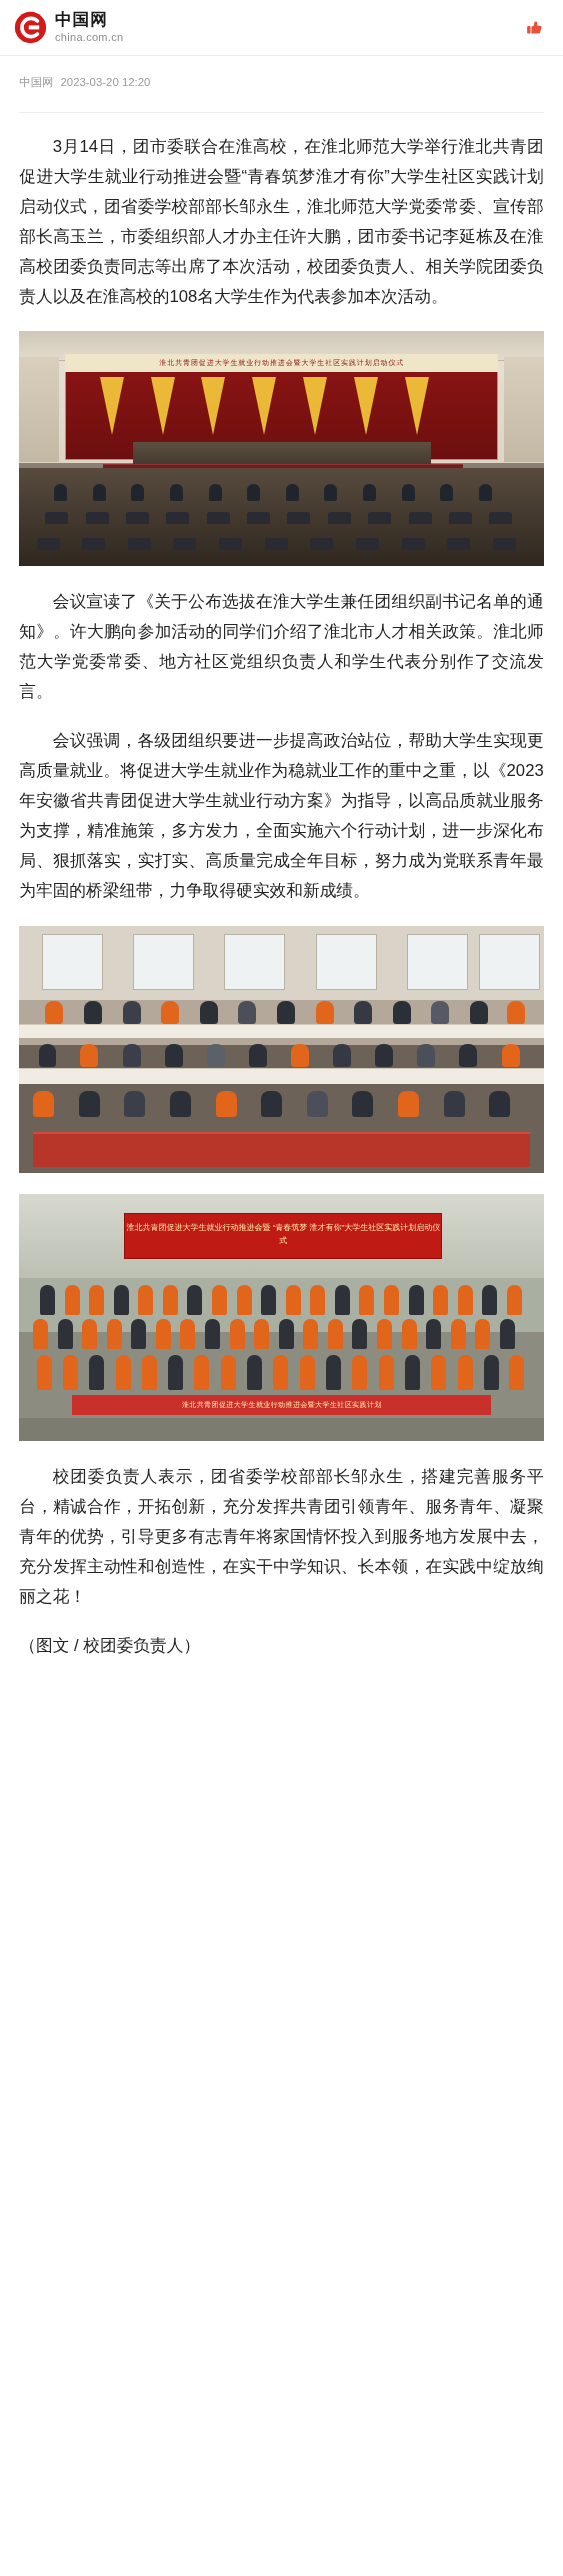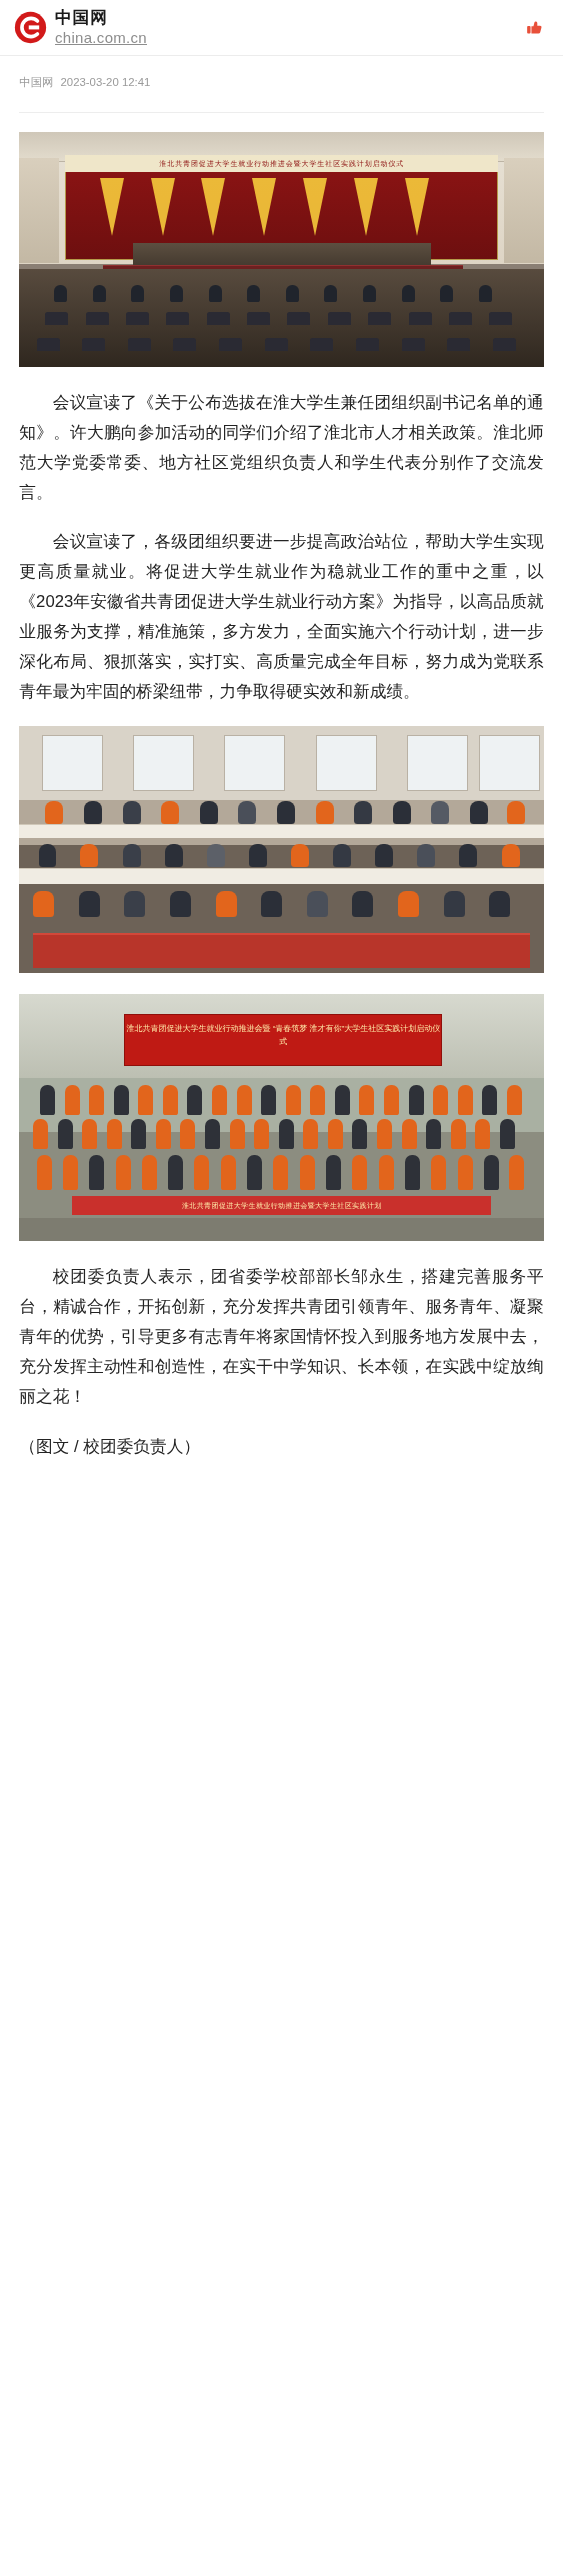--- a/index.html
+++ b/index.html
@@ -49,25 +49,24 @@
     justify-content: center;
     line-height: 1;
   }
   .brand-cn {
     font-size: 16.7px;
     font-weight: bold;
     color: #1a1a1a;
     letter-spacing: 0.9px;
   }
   .brand-en {
-    font-size: 15px;
+    font-size: 11px;
     color: #8d8d8d;
     margin-top: 3.5px;
     letter-spacing: 0.3px;
-    text-decoration: underline;
   }
   .thumb-btn {
     width: 26px;
     height: 26px;
     display: flex;
     align-items: center;
     justify-content: center;
     cursor: pointer;
   }
 
@@ -216,21 +215,21 @@
   
   .p3-bg {
     position: absolute; inset: 0;
     background: linear-gradient(#cfd6cb 0 34%, #a9b0a2 34% 56%, #8c8d80 56% 100%);
   }
   .p3-build {
     position: absolute; left: 0; top: 0; right: 0; height: 84px;
     background: linear-gradient(#d7d9cf, #bcbfb2);
   }
   .p3-banner {
-    position: absolute; left: 105px; top: 19.3px; width: 318px; height: 52px;
+    position: absolute; left: 105px; top: 19.3px; width: 318px; height: 46px;
     background: #bf1a14;
     border: 0.9px solid #8f0f0a;
     color: #ffe9a8;
     font-size: 8px;
     line-height: 13px;
     text-align: center;
     padding-top: 7px;
     overflow: hidden;
   }
   .p3-p {
@@ -282,25 +281,26 @@
         <path d="M8.5 10.5h2.3l1.1-4.2a1.7 1.7 0 0 1 3.3.5v3.1h3.2a1.6 1.6 0 0 1 1.55 2l-1.4 5.4a2.2 2.2 0 0 1-2.1 1.6H8.5z" fill="#e8503a"></path>
         <rect x="3.6" y="10.3" width="3.9" height="8.6" rx="1.1" fill="#e8503a"></rect>
       </svg>
     </div>
   </div>
 
   <div class="article">
 
 
     <div class="meta">
-      <span class="src">中国网</span><span>2023-03-20 12:41</span>
+      <span class="src">中国网</span><span>2023-03-20 12:20</span>
     </div>
 
     <div class="divider"></div>
 
+    <p class="para">3月14日，团市委联合在淮高校，在淮北师范大学举行淮北共青团促进大学生就业行动推进会暨“青春筑梦淮才有你”大学生社区实践计划启动仪式，团省委学校部部长邹永生，淮北师范大学党委常委、宣传部部长高玉兰，市委组织部人才办主任许大鹏，团市委书记李延栋及在淮高校团委负责同志等出席了本次活动，校团委负责人、相关学院团委负责人以及在淮高校的108名大学生作为代表参加本次活动。</p>
 
     <div class="photo photo-1">
       <div class="p1-wall"></div>
       <div class="p1-ceiling"></div>
       <div class="p1-side" style="left:0"></div>
       <div class="p1-side" style="right:0"></div>
       <div class="p1-stageback"></div>
       <div class="p1-banner">淮北共青团促进大学生就业行动推进会暨大学生社区实践计划启动仪式</div>
       <div class="p1-flag" style="left:81px"></div>
       <div class="p1-flag" style="left:132px"></div>
@@ -351,21 +351,21 @@
       <div class="p1-seat" style="left:246px; bottom:16px"></div>
       <div class="p1-seat" style="left:291px; bottom:16px"></div>
       <div class="p1-seat" style="left:337px; bottom:16px"></div>
       <div class="p1-seat" style="left:383px; bottom:16px"></div>
       <div class="p1-seat" style="left:428px; bottom:16px"></div>
       <div class="p1-seat" style="left:474px; bottom:16px"></div>
     </div>
 
     <p class="para">会议宣读了《关于公布选拔在淮大学生兼任团组织副书记名单的通知》。许大鹏向参加活动的同学们介绍了淮北市人才相关政策。淮北师范大学党委常委、地方社区党组织负责人和学生代表分别作了交流发言。</p>
 
-    <p class="para">会议宣读了，各级团组织要进一步提高政治站位，帮助大学生实现更高质量就业。将促进大学生就业作为稳就业工作的重中之重，以《2023年安徽省共青团促进大学生就业行动方案》为指导，以高品质就业服务为支撑，精准施策，多方发力，全面实施六个行动计划，进一步深化布局、狠抓落实，实打实、高质量完成全年目标，努力成为党联系青年最为牢固的桥梁纽带，力争取得硬实效和新成绩。</p>
+    <p class="para">会议强调，各级团组织要进一步提高政治站位，帮助大学生实现更高质量就业。将促进大学生就业作为稳就业工作的重中之重，以《2023年安徽省共青团促进大学生就业行动方案》为指导，以高品质就业服务为支撑，精准施策，多方发力，全面实施六个行动计划，进一步深化布局、狠抓落实，实打实、高质量完成全年目标，努力成为党联系青年最为牢固的桥梁纽带，力争取得硬实效和新成绩。</p>
 
     <div class="photo photo-2">
       <div class="p2-bg"></div>
       <div class="p2-win" style="left:23px"></div>
       <div class="p2-win" style="left:114px"></div>
       <div class="p2-win" style="left:205px"></div>
       <div class="p2-win" style="left:297px"></div>
       <div class="p2-win" style="left:388px"></div>
       <div class="p2-win" style="left:460px"></div>
 

